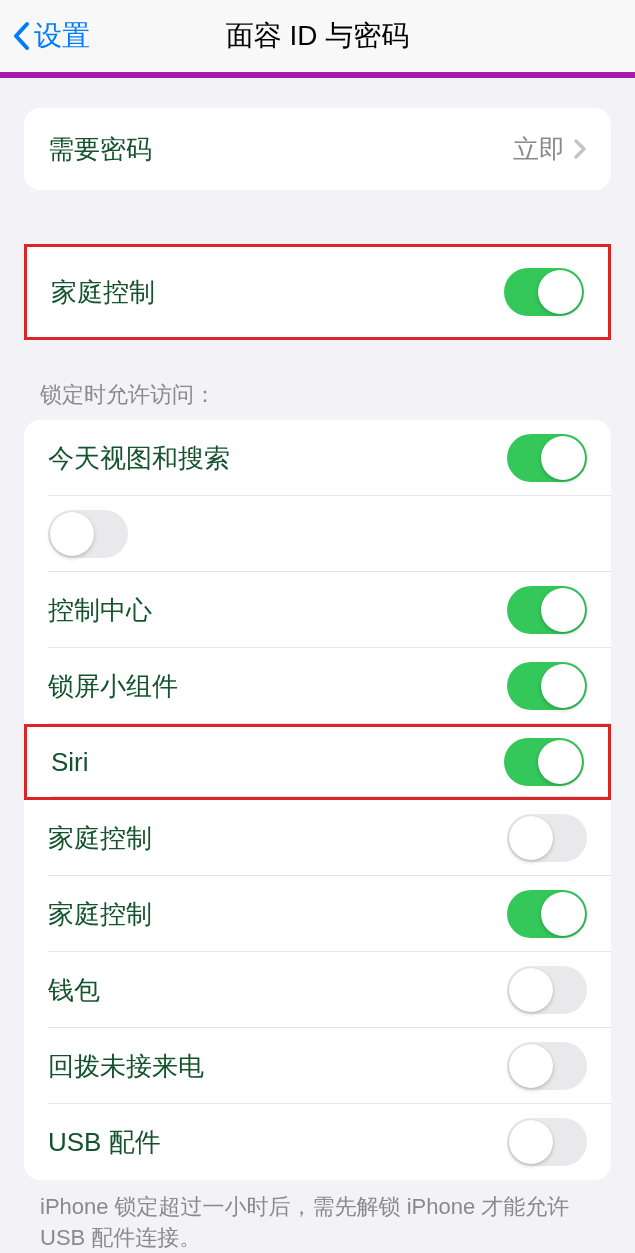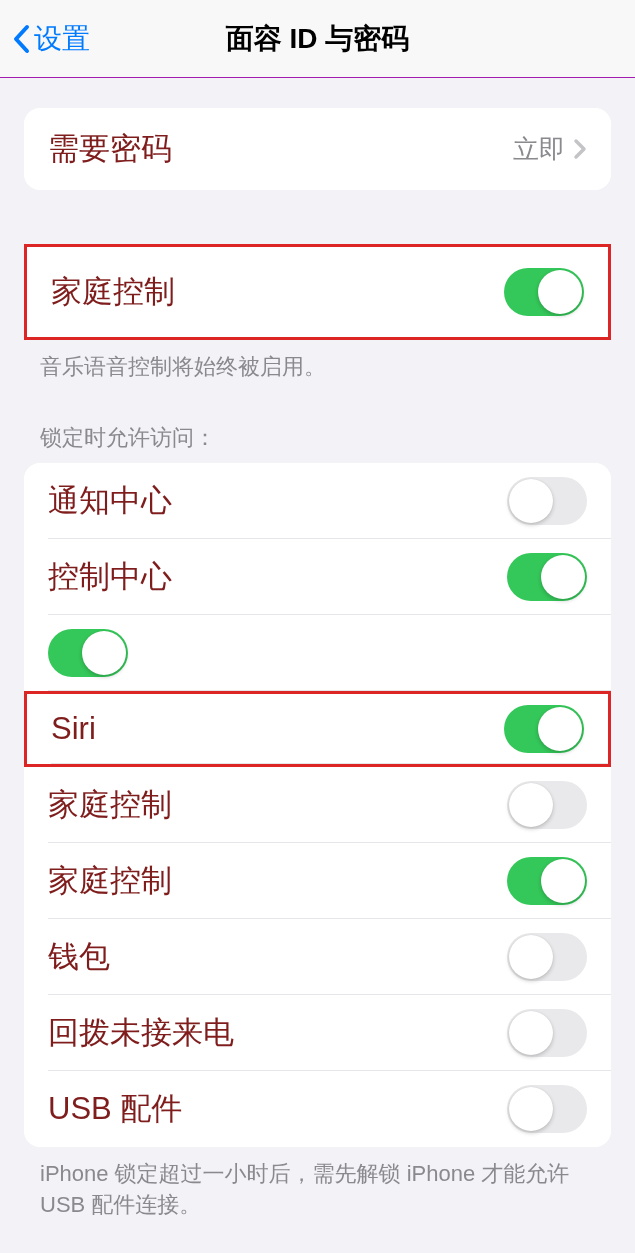--- a/index.html
+++ b/index.html
@@ -13,21 +13,21 @@
       background: #f2f2f7;
       width: 635px;
       height: 1253px;
       overflow: hidden;
     }
 
     
     .nav-bar {
       height: 78px;
       background: #f8f8f8;
-      border-bottom: 1px solid #a21caf;
+      border-bottom: 6px solid #a21caf;
       display: flex;
       align-items: center;
       position: relative;
       padding: 16px 12px;
     }
     .back-button {
       display: flex;
       align-items: center;
       gap: 4px;
       color: #007aff;
@@ -39,21 +39,21 @@
       height: 30px;
       position: relative;
     }
     .back-chevron svg { display:block; }
     .nav-title {
       position: absolute;
       left: 0;
       right: 0;
       text-align: center;
       font-size: 28px;
-      font-weight: 700;
+      font-weight: 400;
       color: #000;
       pointer-events: none;
     }
 
     
     .content {
       padding: 0 0 8px 0;
     }
 
     .group-spacer-lg { height: 30px; }
@@ -78,22 +78,22 @@
     }
     .row:first-child { border-top-left-radius:16px; border-top-right-radius:16px; }
     .row:last-child  { border-bottom-left-radius:16px; border-bottom-right-radius:16px; }
     .sep {
       position:absolute;
       left:24px; right:0; bottom:0;
       height:1px;
       background:#e5e5ea;
     }
     .row-label {
-      font-size: 31px;
-      color:#7f1d1d;
+      font-size: 26px;
+      color:#14532d;
     }
     .row-value {
       display:flex;
       align-items:center;
       gap:8px;
     }
     .row-value-text {
       font-size: 26px;
       color:#8a8a8e;
     }
@@ -180,43 +180,49 @@
   <div class="group-spacer-md"></div>
 
   <div class="group highlight" style="border-radius:0;">
     <div class="row" style="min-height:90px;">
       <span class="row-label">家庭控制</span>
       <span class="toggle on">
           <span class="knob"></span>
         </span>
     </div>
   </div>
-  <div class="caption">音乐语音控制将始终被启用。</div>
 
   <div class="group-spacer-lg"></div>
   <div class="group-spacer-sm"></div>
 
   <div class="section-header">锁定时允许访问：</div>
 
   <div class="group rounded" id="lock-access-group">
       <div class="row">
-        <span class="row-label">通知中心</span>
+        <span class="row-label">今天视图和搜索</span>
+        <span class="toggle on">
+          <span class="knob"></span>
+        </span>
+        <div class="sep"></div>
+      </div>
+      <div class="row">
         <span class="toggle off">
           <span class="knob"></span>
         </span>
         <div class="sep"></div>
       </div>
       <div class="row">
         <span class="row-label">控制中心</span>
         <span class="toggle on">
           <span class="knob"></span>
         </span>
         <div class="sep"></div>
       </div>
       <div class="row">
+        <span class="row-label">锁屏小组件</span>
         <span class="toggle on">
           <span class="knob"></span>
         </span>
         <div class="sep"></div>
       </div>
       <div class="row highlight">
         <span class="row-label">Siri</span>
         <span class="toggle on">
           <span class="knob"></span>
         </span>

